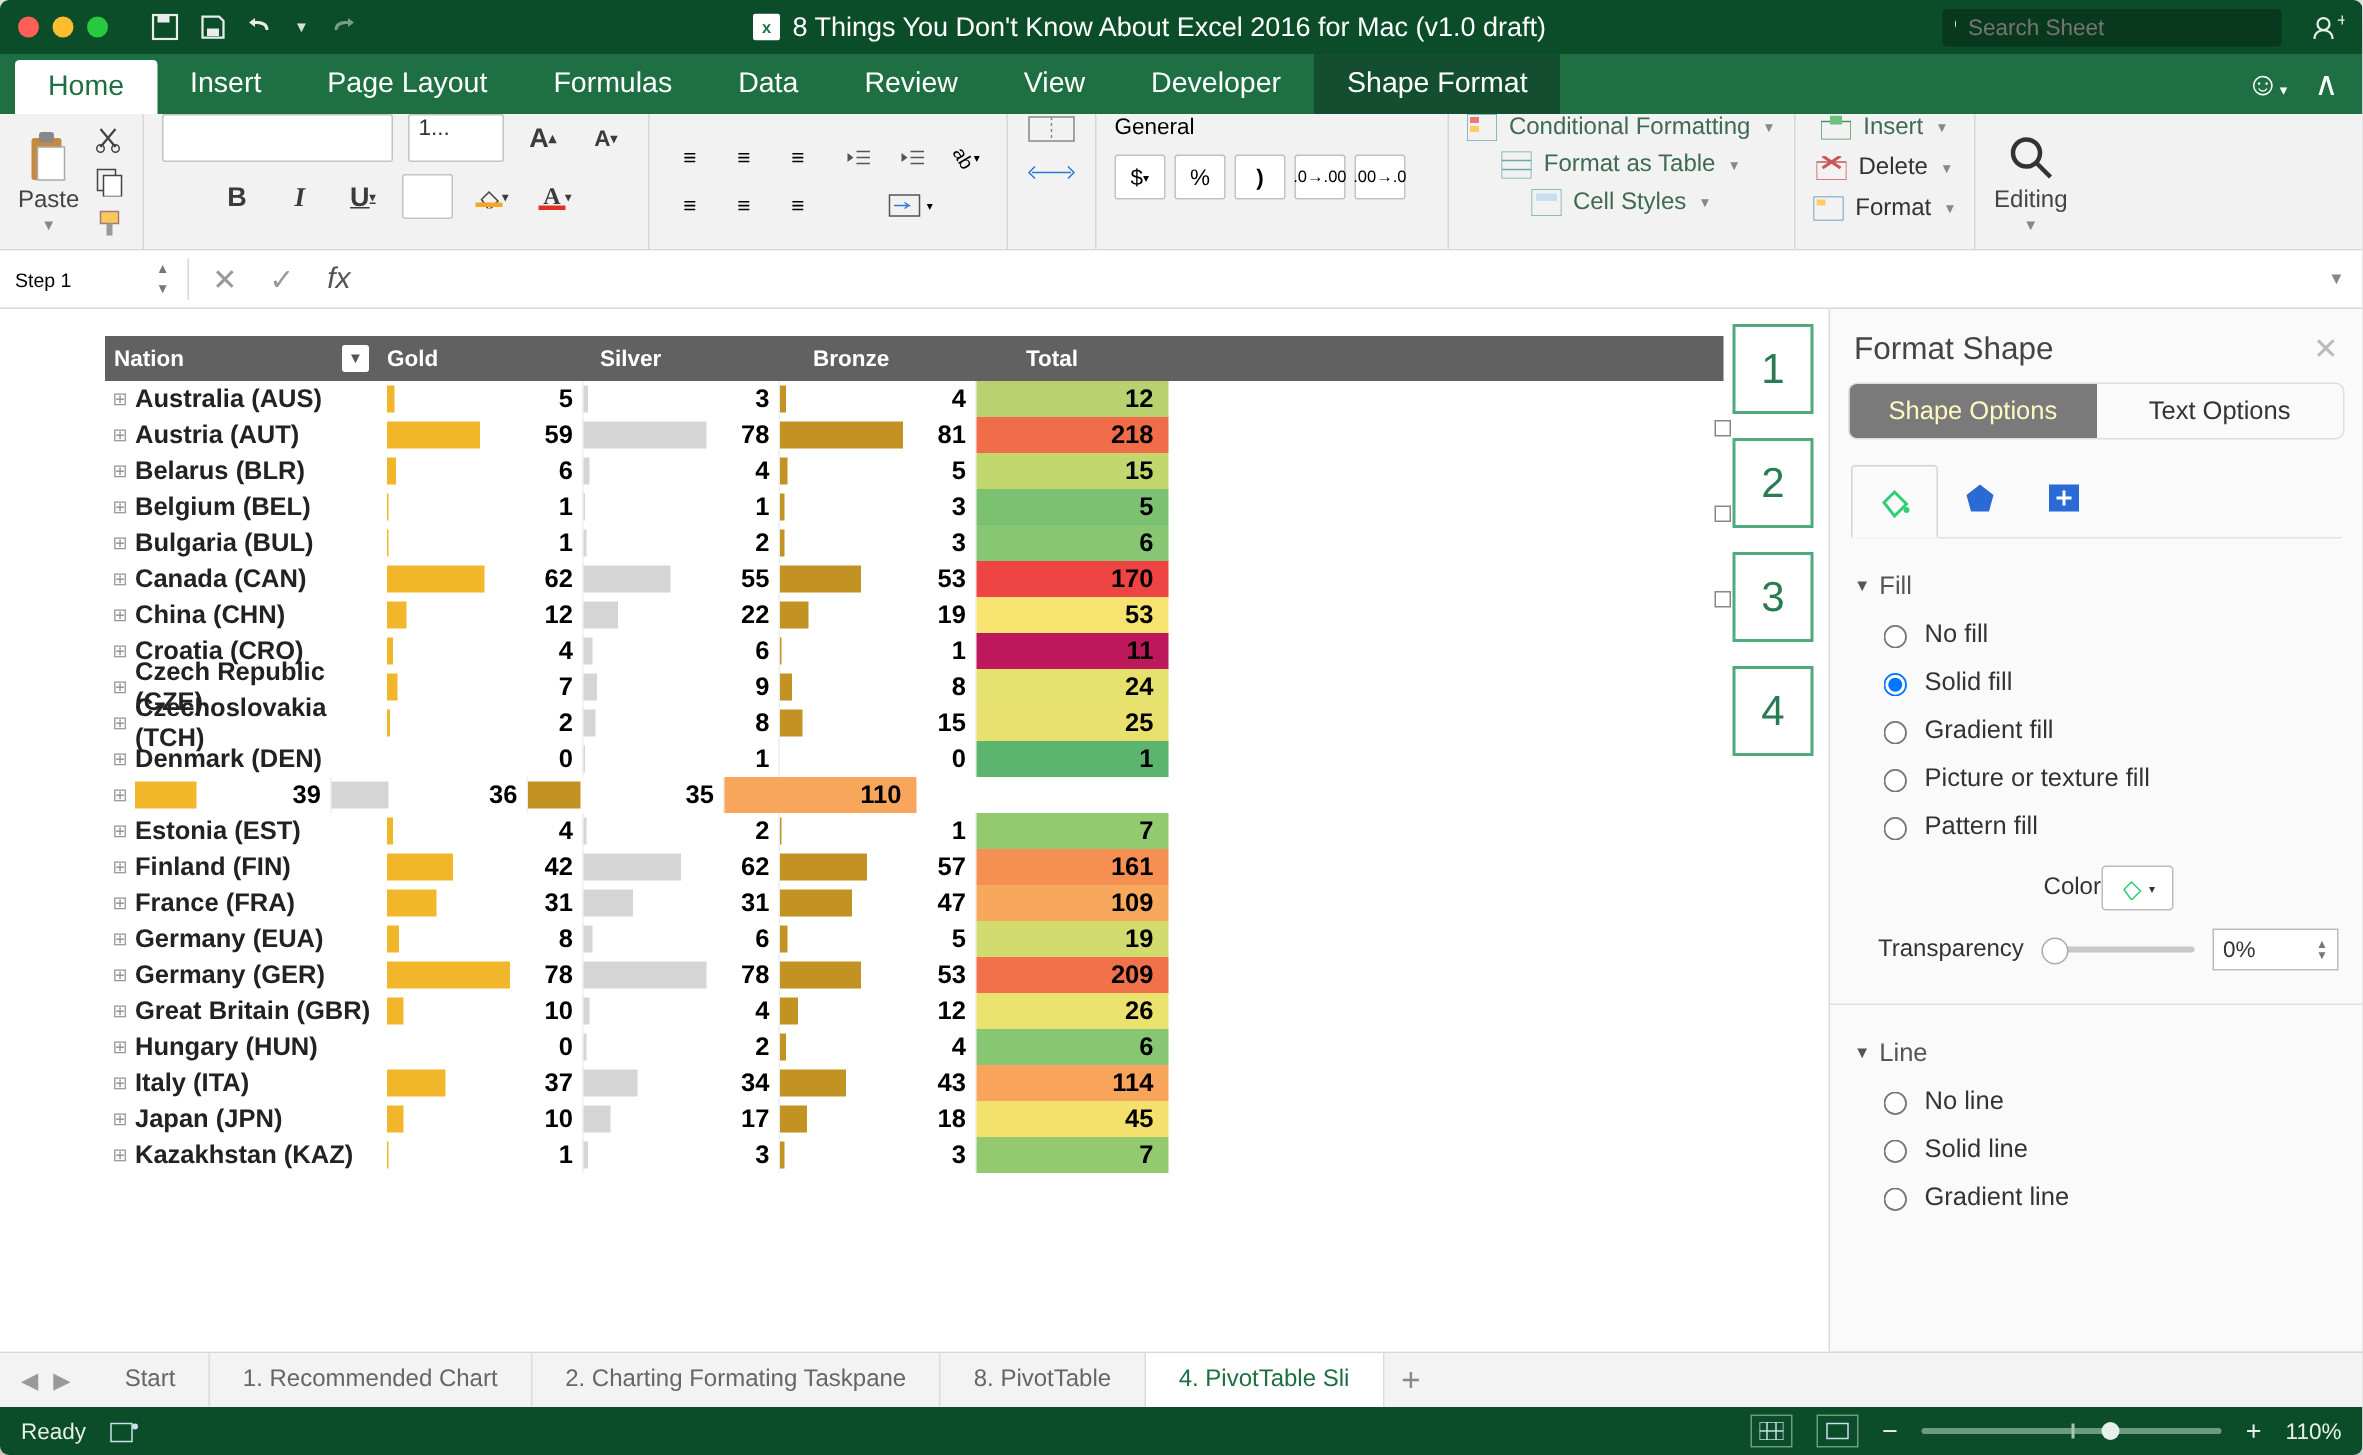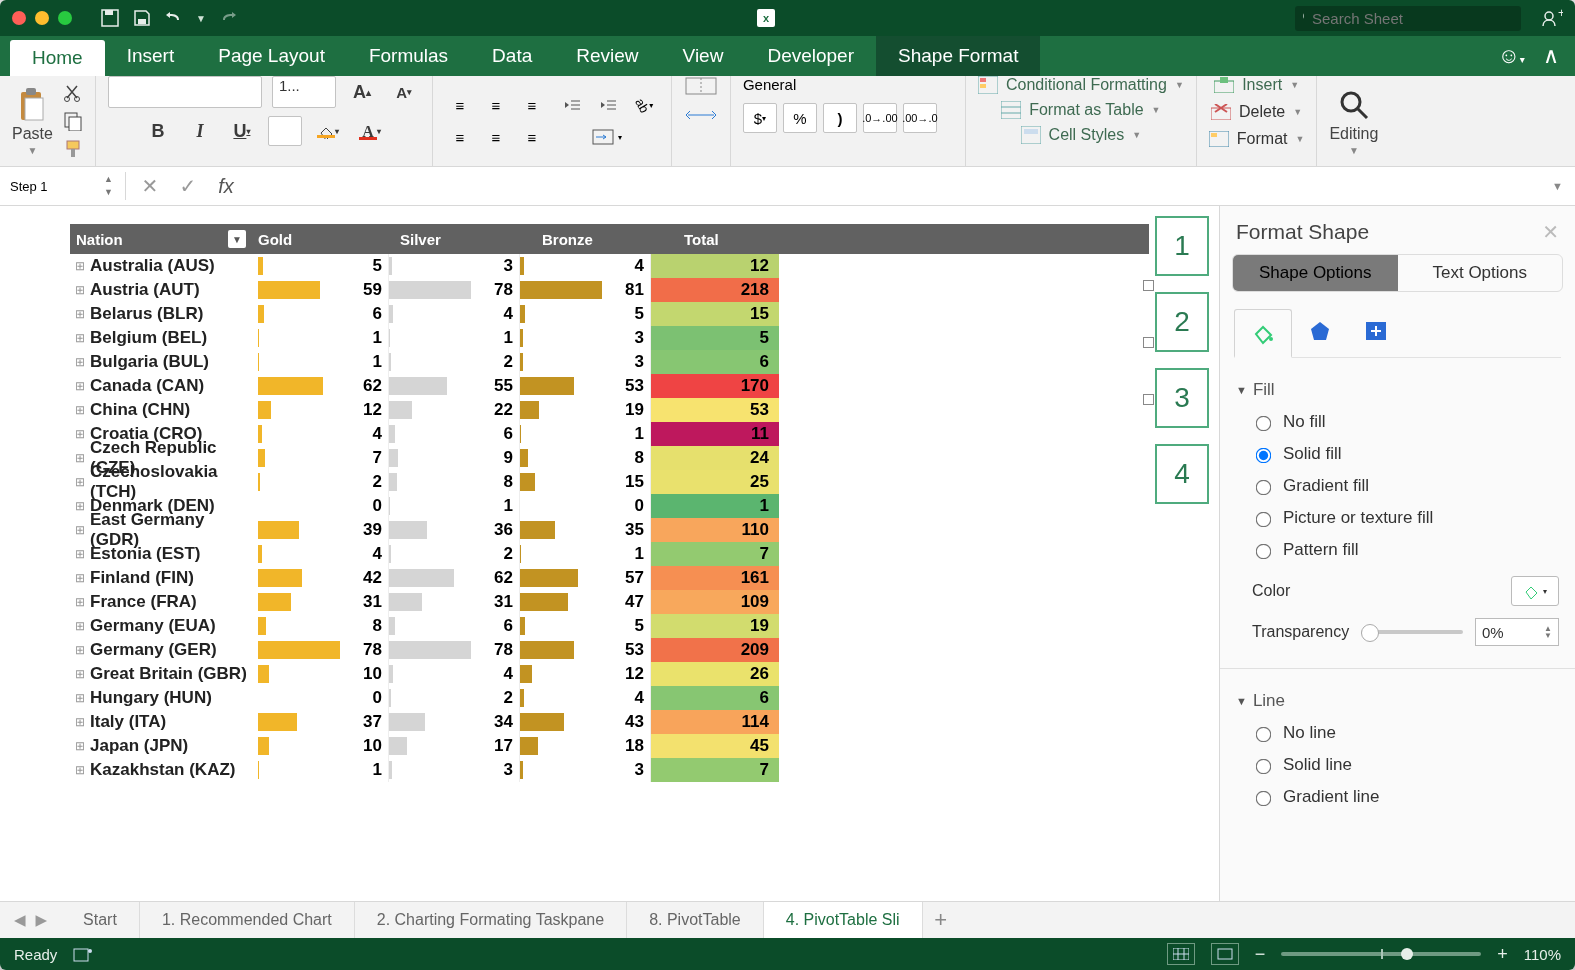--- a/index.html
+++ b/index.html
@@ -100,29 +100,29 @@
 .slicer{width:50px;height:56px;border:2px solid #4fab7e;display:flex;align-items:center;justify-content:center;font-size:28px;color:#2a7a52;background:#fff}
 .handles{position:absolute;right:65px;top:74px;display:flex;flex-direction:column;gap:46px}
 .handle{width:9px;height:9px;border:1px solid #888;background:#fff}
 
 
 .pane{width:355px;border-left:1px solid var(--border-grey);background:#fafafa;display:flex;flex-direction:column;font-size:16px;color:#333}
 .pane .phead{display:flex;align-items:center;justify-content:space-between;padding:14px 16px 10px}
 .pane .phead h3{margin:0;font-size:21px;font-weight:400;color:#444}
 .segm{display:flex;margin:0 12px 10px;border-radius:6px;overflow:hidden;border:1px solid #ddd}
 .segm div{flex:1;text-align:center;padding:8px 0;font-size:17px}
-.segm .act{background:#7a7a7a;color:#000000}
+.segm .act{background:#7a7a7a;color:#fef9c3}
 .icotabs{display:flex;gap:0;margin:6px 14px;border-bottom:1px solid #e2e2e2}
 .icotabs .t{width:56px;height:46px;display:flex;align-items:center;justify-content:center}
 .icotabs .t.act{border:1px solid #d3d3d3;border-bottom:2px solid #fafafa;border-radius:3px 3px 0 0;position:relative;top:1px}
 .acc{padding:10px 16px}
 .acc .ahd{font-size:17px;color:#555;display:flex;align-items:center;gap:6px;padding:6px 0}
 .acc .opt{display:flex;align-items:center;gap:10px;padding:6px 0 6px 16px;font-size:17px}
 .acc .opt input{transform:scale(1.2)}
-.acc .crow{display:flex;align-items:center;justify-content:space-between;padding:10px 0 6px 16px}
+.acc .crow{display:flex;align-items:center;justify-content:center;padding:10px 0 6px 16px}
 .acc .trow2{display:flex;align-items:center;gap:12px;padding:6px 0 6px 16px}
 .slider{flex:1;height:4px;background:#c8c8c8;border-radius:2px;position:relative}
 .slider .knob{width:16px;height:16px;border-radius:50%;background:#fff;border:1px solid #aaa;position:absolute;left:0;top:-6px}
 .spin{width:70px;height:26px;border:1px solid #bbb;background:#fff;display:flex;align-items:center;padding:0 6px;justify-content:space-between;font-size:15px}
 .spin .ar{display:flex;flex-direction:column;font-size:8px;line-height:7px;color:#777}
 .colbtn{width:46px;height:28px;border:1px solid #bbb;background:#fff;display:flex;align-items:center;justify-content:center;border-radius:3px}
 
 
 .sheettabs{height:36px;border-top:1px solid var(--border-grey);background:#f3f3f3;display:flex;align-items:center}
 .navtri{display:flex;gap:10px;padding:0 14px;color:#999}
@@ -175,20 +175,21 @@
           <svg width="20" height="14">
             <path d="M14 7l4-3-4-3v2c-5 0-9 1-9 6h2c0-3 3-4 7-4z" fill="#fff"></path>
           </svg>
         </span>
     </div>
     <div class="doc">
       <svg width="18" height="18">
           <rect width="18" height="18" fill="#fff" rx="2"></rect>
           <text x="9" y="13" font-size="11" text-anchor="middle" fill="#1e6f41" font-weight="bold">x</text>
         </svg>
+      <span>8 Things You Don't Know About Excel 2016 for Mac (v1.0 draft)</span>
     </div>
     <div class="search">
       <svg width="16" height="16">
           <circle cx="6" cy="6" r="5" fill="none" stroke="#cfd9d3" stroke-width="1.5"></circle>
           <line x1="10" y1="10" x2="15" y2="15" stroke="#cfd9d3" stroke-width="1.5"></line>
         </svg>
       <input placeholder="Search Sheet" style="">
     </div>
     <span class="share ic">
         <svg width="22" height="18">
@@ -626,21 +627,20 @@
                 <div class="val">1</div>
               </div>
               <div class="mcell">
                 <div class="bar" style="width:0px;background:var(--bronze)"></div>
                 <div class="val">0</div>
               </div>
               <div class="tot" style="background:#5bb56f">1</div>
             </div>
             <div class="trow">
               <div class="exp">⊞</div>
-              <div class="nat">East Germany (GDR)</div>
               <div class="mcell">
                 <div class="bar" style="width:41px;background:var(--gold)"></div>
                 <div class="val">39</div>
               </div>
               <div class="mcell">
                 <div class="bar" style="width:37.84615384615385px;background:var(--silver)"></div>
                 <div class="val">36</div>
               </div>
               <div class="mcell">
                 <div class="bar" style="width:35.432098765432094px;background:var(--bronze)"></div>

